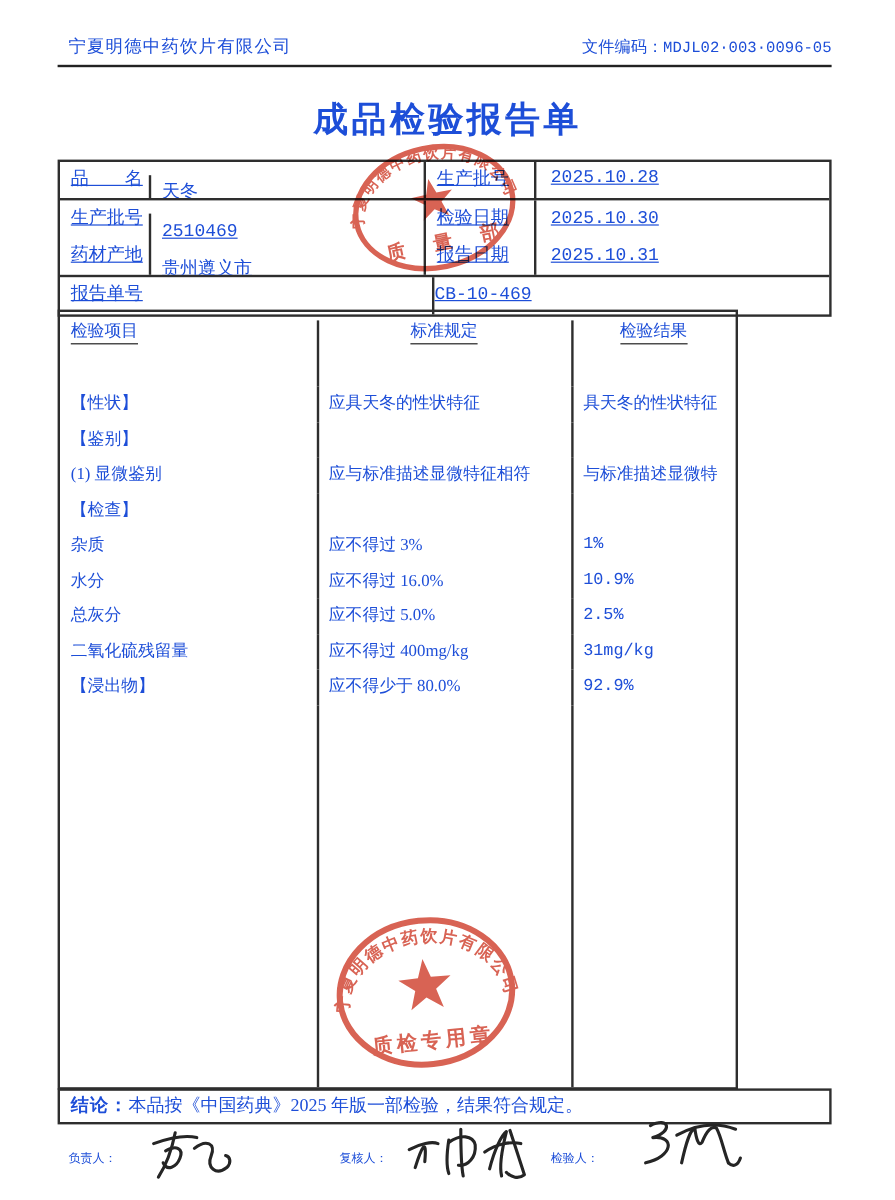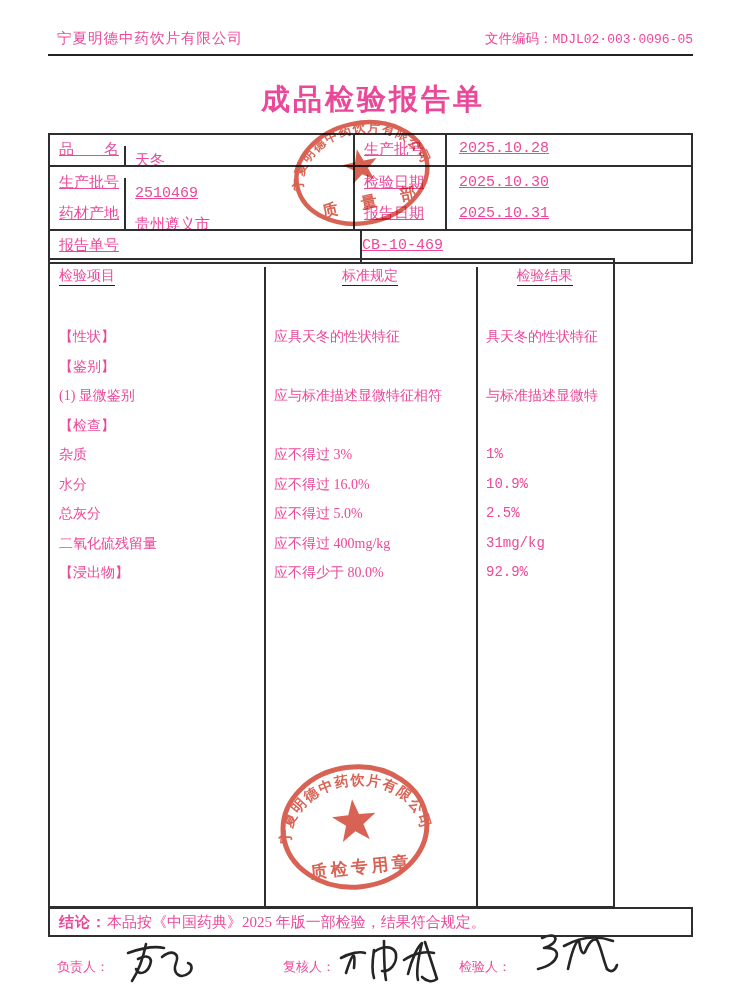--- a/index.html
+++ b/index.html
@@ -1,18 +1,18 @@
 <!DOCTYPE html>
 <html><head>
 <meta charset="utf-8">
 <style>
   html,body{margin:0;padding:0;background:#ffffff;}
   .page{
     position:relative;width:746px;height:1000px;background:#ffffff;overflow:hidden;
-    font-family:"Liberation Serif","DejaVu Serif",serif;color:#ec4899;
+    font-family:"Liberation Serif","DejaVu Serif",serif;color:#1d4ed8;
   }
   .abs{position:absolute;}
   .num{font-family:"Liberation Mono","DejaVu Sans Mono",monospace;}
   
   .company{left:57px;top:29px;font-size:14.5px;letter-spacing:1px;}
   .filecode{right:53px;top:30px;font-size:13.5px;}
   .filecode .num{font-size:13px;}
   .headrule{left:48px;top:54px;width:645px;height:2px;background:#222;}
   .doc-title{left:0;top:80px;width:746px;text-align:center;font-size:29px;font-weight:bold;letter-spacing:3px;}
   
@@ -43,21 +43,21 @@
   .mhead .c2,.mhead .c3{text-align:center;padding-left:0;}
   .mhead span{border-bottom:1px solid #222;padding-bottom:2px;}
   .br{height:29.5px;line-height:29.5px;}
   .br-tall{height:118px;line-height:29.5px;}
   .br-fill{flex:1 1 auto;}
   
   .conclusion{left:48px;top:907px;width:645px;height:30px;box-sizing:border-box;border:2px solid #2e2e2e;
               line-height:26px;padding-left:9px;font-size:15px;}
   .conclusion b{letter-spacing:1px;}
   
-  .sig-label{font-size:13px;top:958px;}
+  .sig-label{font-size:10px;top:958px;}
   .sig-svg{position:absolute;}
   .sig-svg path{fill:none;stroke:#252525;stroke-width:2.6;stroke-linecap:round;stroke-linejoin:round;}
   
   .stamp{position:absolute;opacity:0.82;mix-blend-mode:multiply;pointer-events:none;}
   .stamp-top{left:288px;top:117px;width:148px;height:113px;transform:rotate(-12deg);}
   .stamp-bottom{left:276px;top:761px;width:158px;height:133px;transform:rotate(-6deg);}
   .stamp text{fill:#d0402e;font-family:"Liberation Serif","DejaVu Serif",serif;font-weight:bold;}
 </style>
 </head>
 <body>

